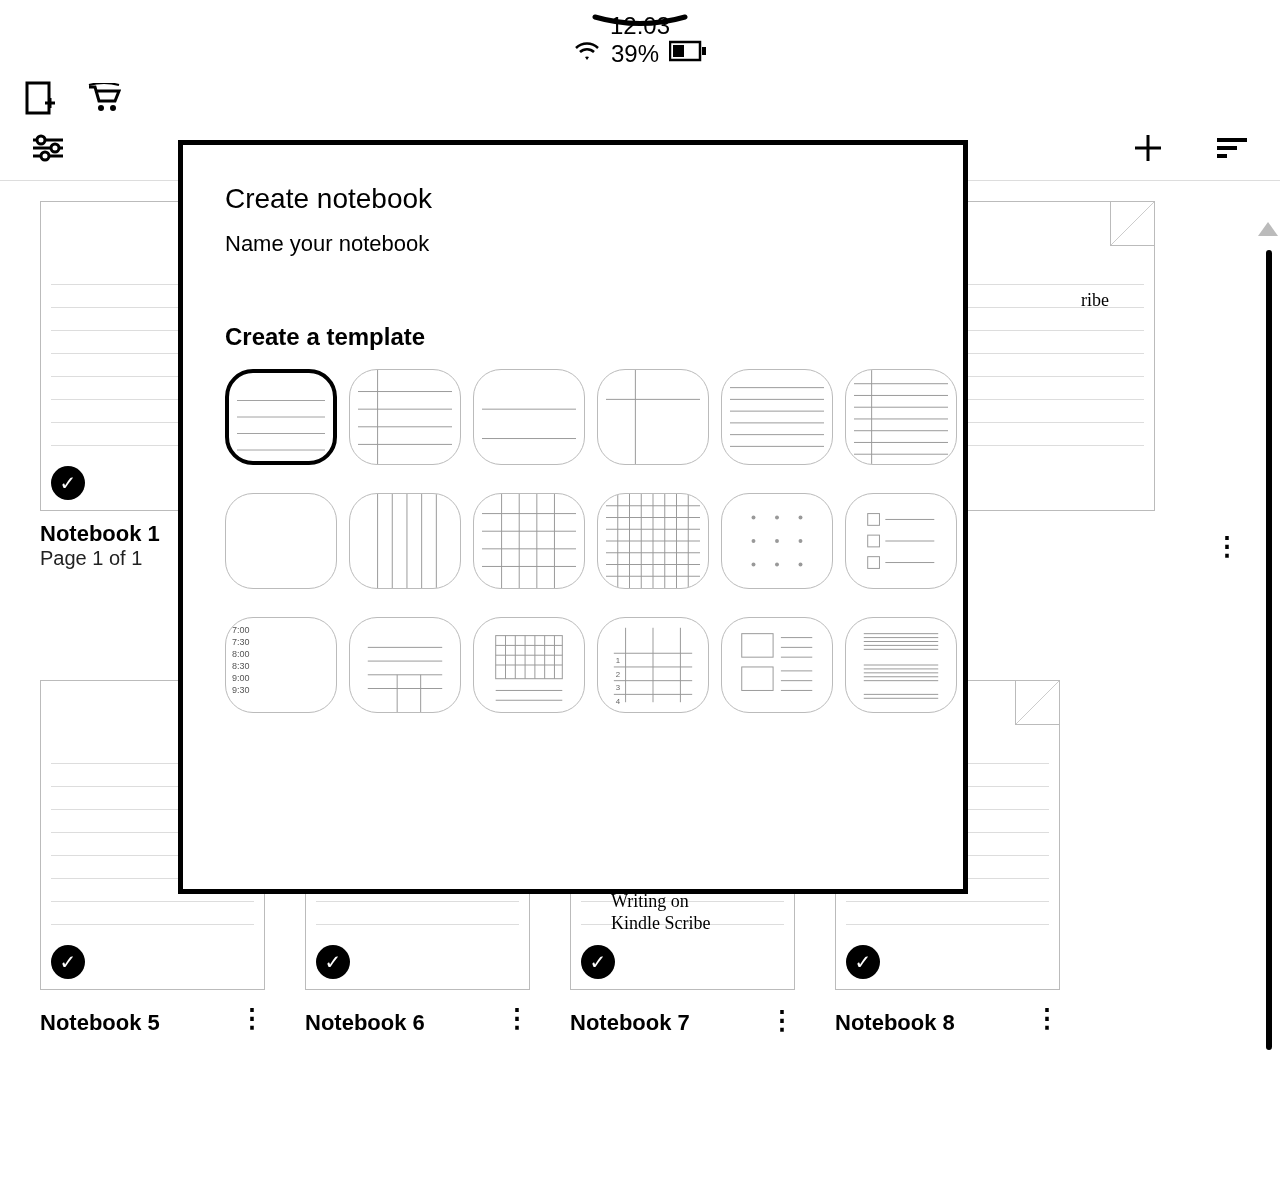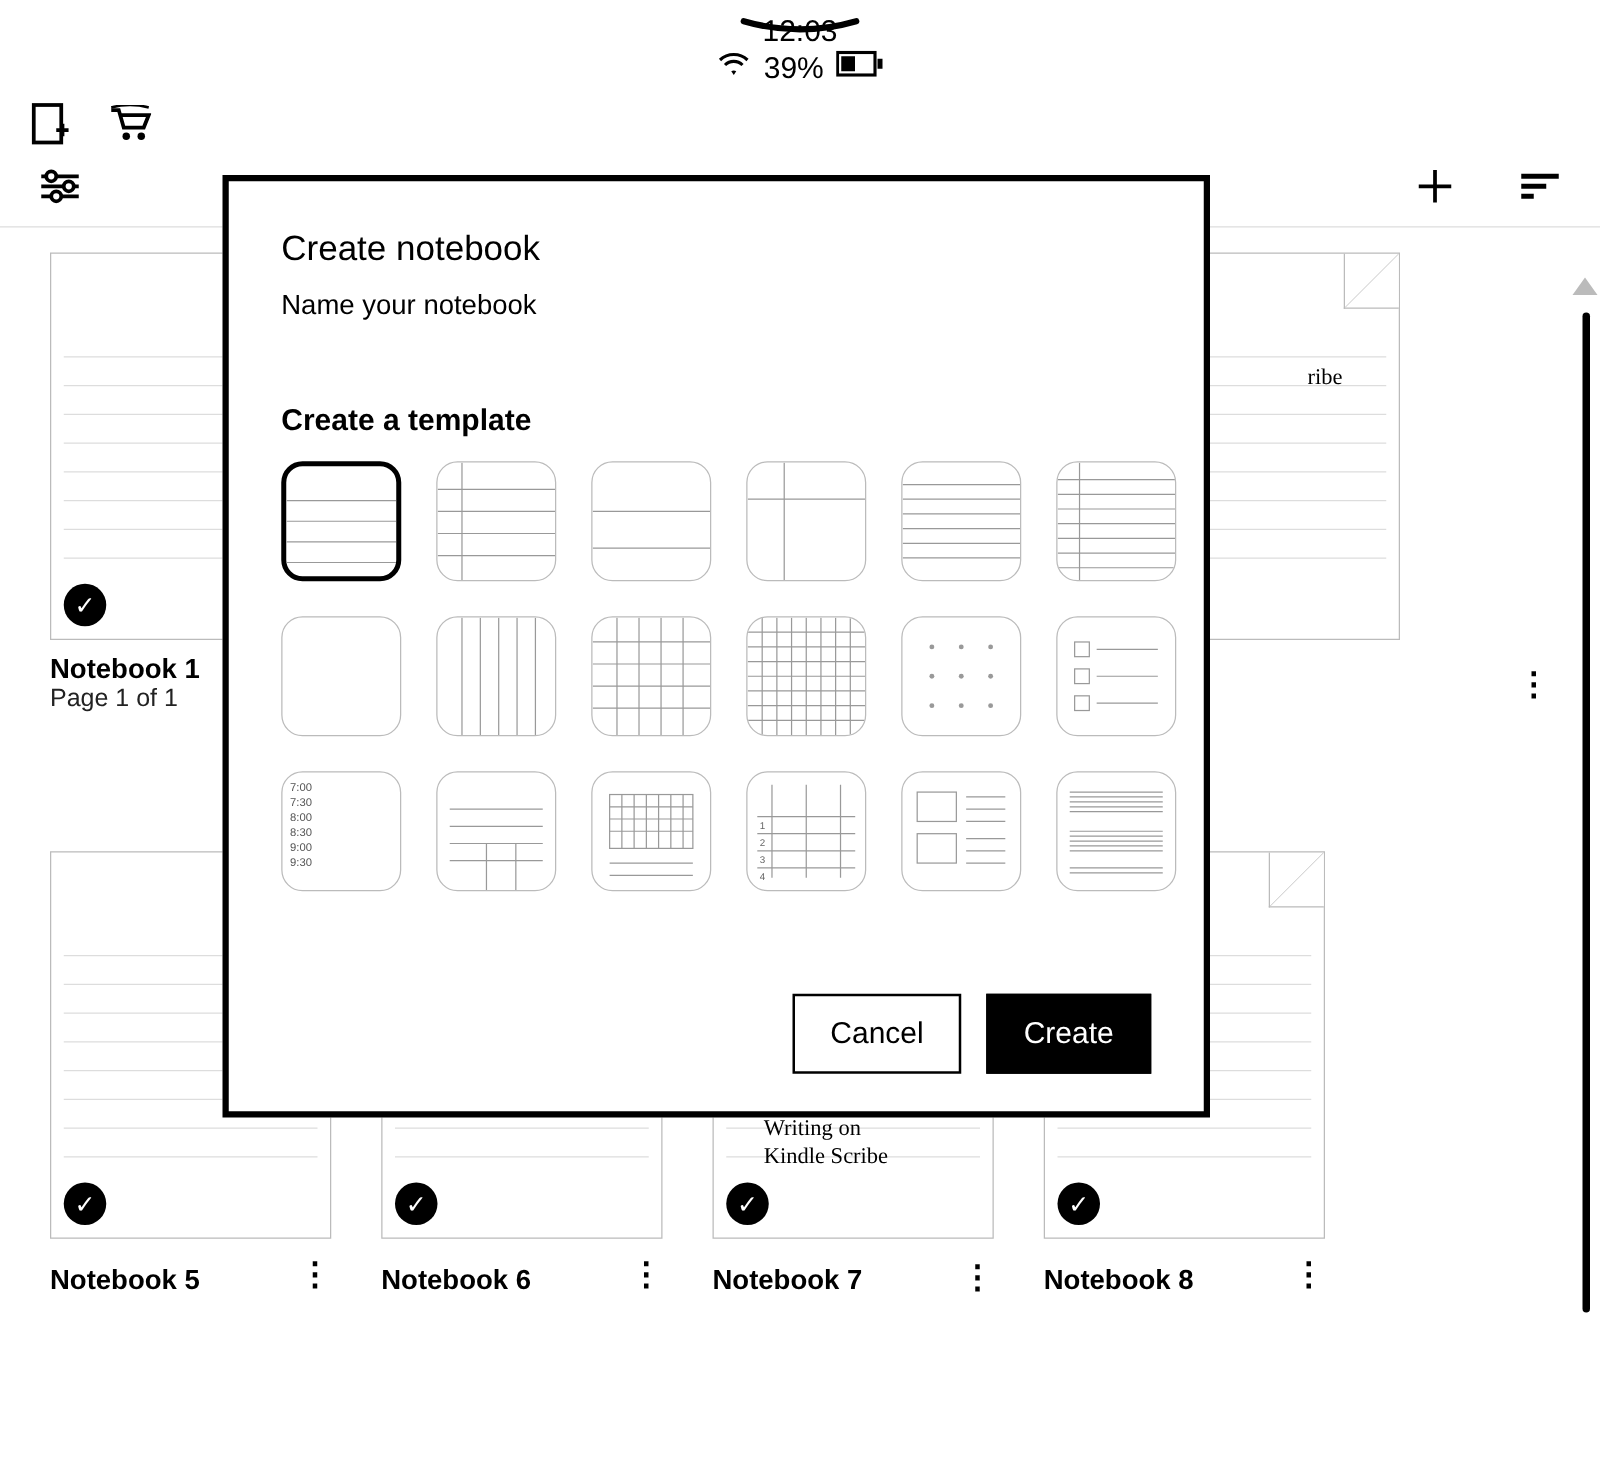--- a/index.html
+++ b/index.html
@@ -121,23 +121,23 @@
     .modal .lbl { font-size: 22px; margin-bottom: 30px; }
     .modal .name-input {
       border: none; border-bottom: 3px solid #000;
       font-size: 24px; padding: 4px 2px 10px 2px;
       width: 100%;
       outline: none;
     }
     .modal h3 { font-size: 24px; font-weight: 700; margin: 36px 0 18px 0; }
     .tgrid { display: grid; grid-template-columns: repeat(6, 96px); gap: 28px 28px; }
     .tpl {
-      width: 96px; height: 96px;
+      width: 112px; height: 96px;
       border: 1.5px solid #bbb;
-      border-radius: 17px;
+      border-radius: 28px;
       background: #fff;
       position: relative;
       overflow: hidden;
     }
     .tpl.selected { border: 4px solid #000; }
     .tpl svg { width: 100%; height: 100%; }
     .tpl .tiny { font-size: 9px; line-height: 12px; padding-left: 6px; color: #555; }
 
     .btn-row { margin-top: auto; display: flex; justify-content: flex-end; gap: 20px; }
     .btn {
@@ -239,21 +239,21 @@
             <div></div>
           </div>
         <div class="nb-check">✓</div>
       </div>
       <div class="nb-title">Notebook 1</div>
       <div class="nb-sub">Page 1 of 1</div>
     </div>
     <div style="width:225px"></div>
     <div style="width:225px"></div>
     <div class="nb-card" style="position:relative">
-      <div class="nb-thumb" style="margin-left:60px;">
+      <div class="nb-thumb" style="margin-left:95px;">
         <div class="nb-corner"></div>
         <div class="lines">
             <div></div>
             <div></div>
             <div></div>
             <div></div>
             <div></div>
             <div></div>
             <div></div>
             <div></div>
@@ -568,17 +568,13 @@
             <line x1="10" y1="56" x2="86" y2="56"></line>
             <line x1="10" y1="60" x2="86" y2="60"></line>
             <line x1="10" y1="64" x2="86" y2="64"></line>
             <line x1="10" y1="78" x2="86" y2="78"></line>
             <line x1="10" y1="82" x2="86" y2="82"></line>
           </g>
         </svg>
     </div>
   </div>
 
-  <div class="btn-row">
-    <div class="btn">Cancel</div>
-    <div class="btn primary">Create</div>
-  </div>
 </div>
 
 </body></html>

